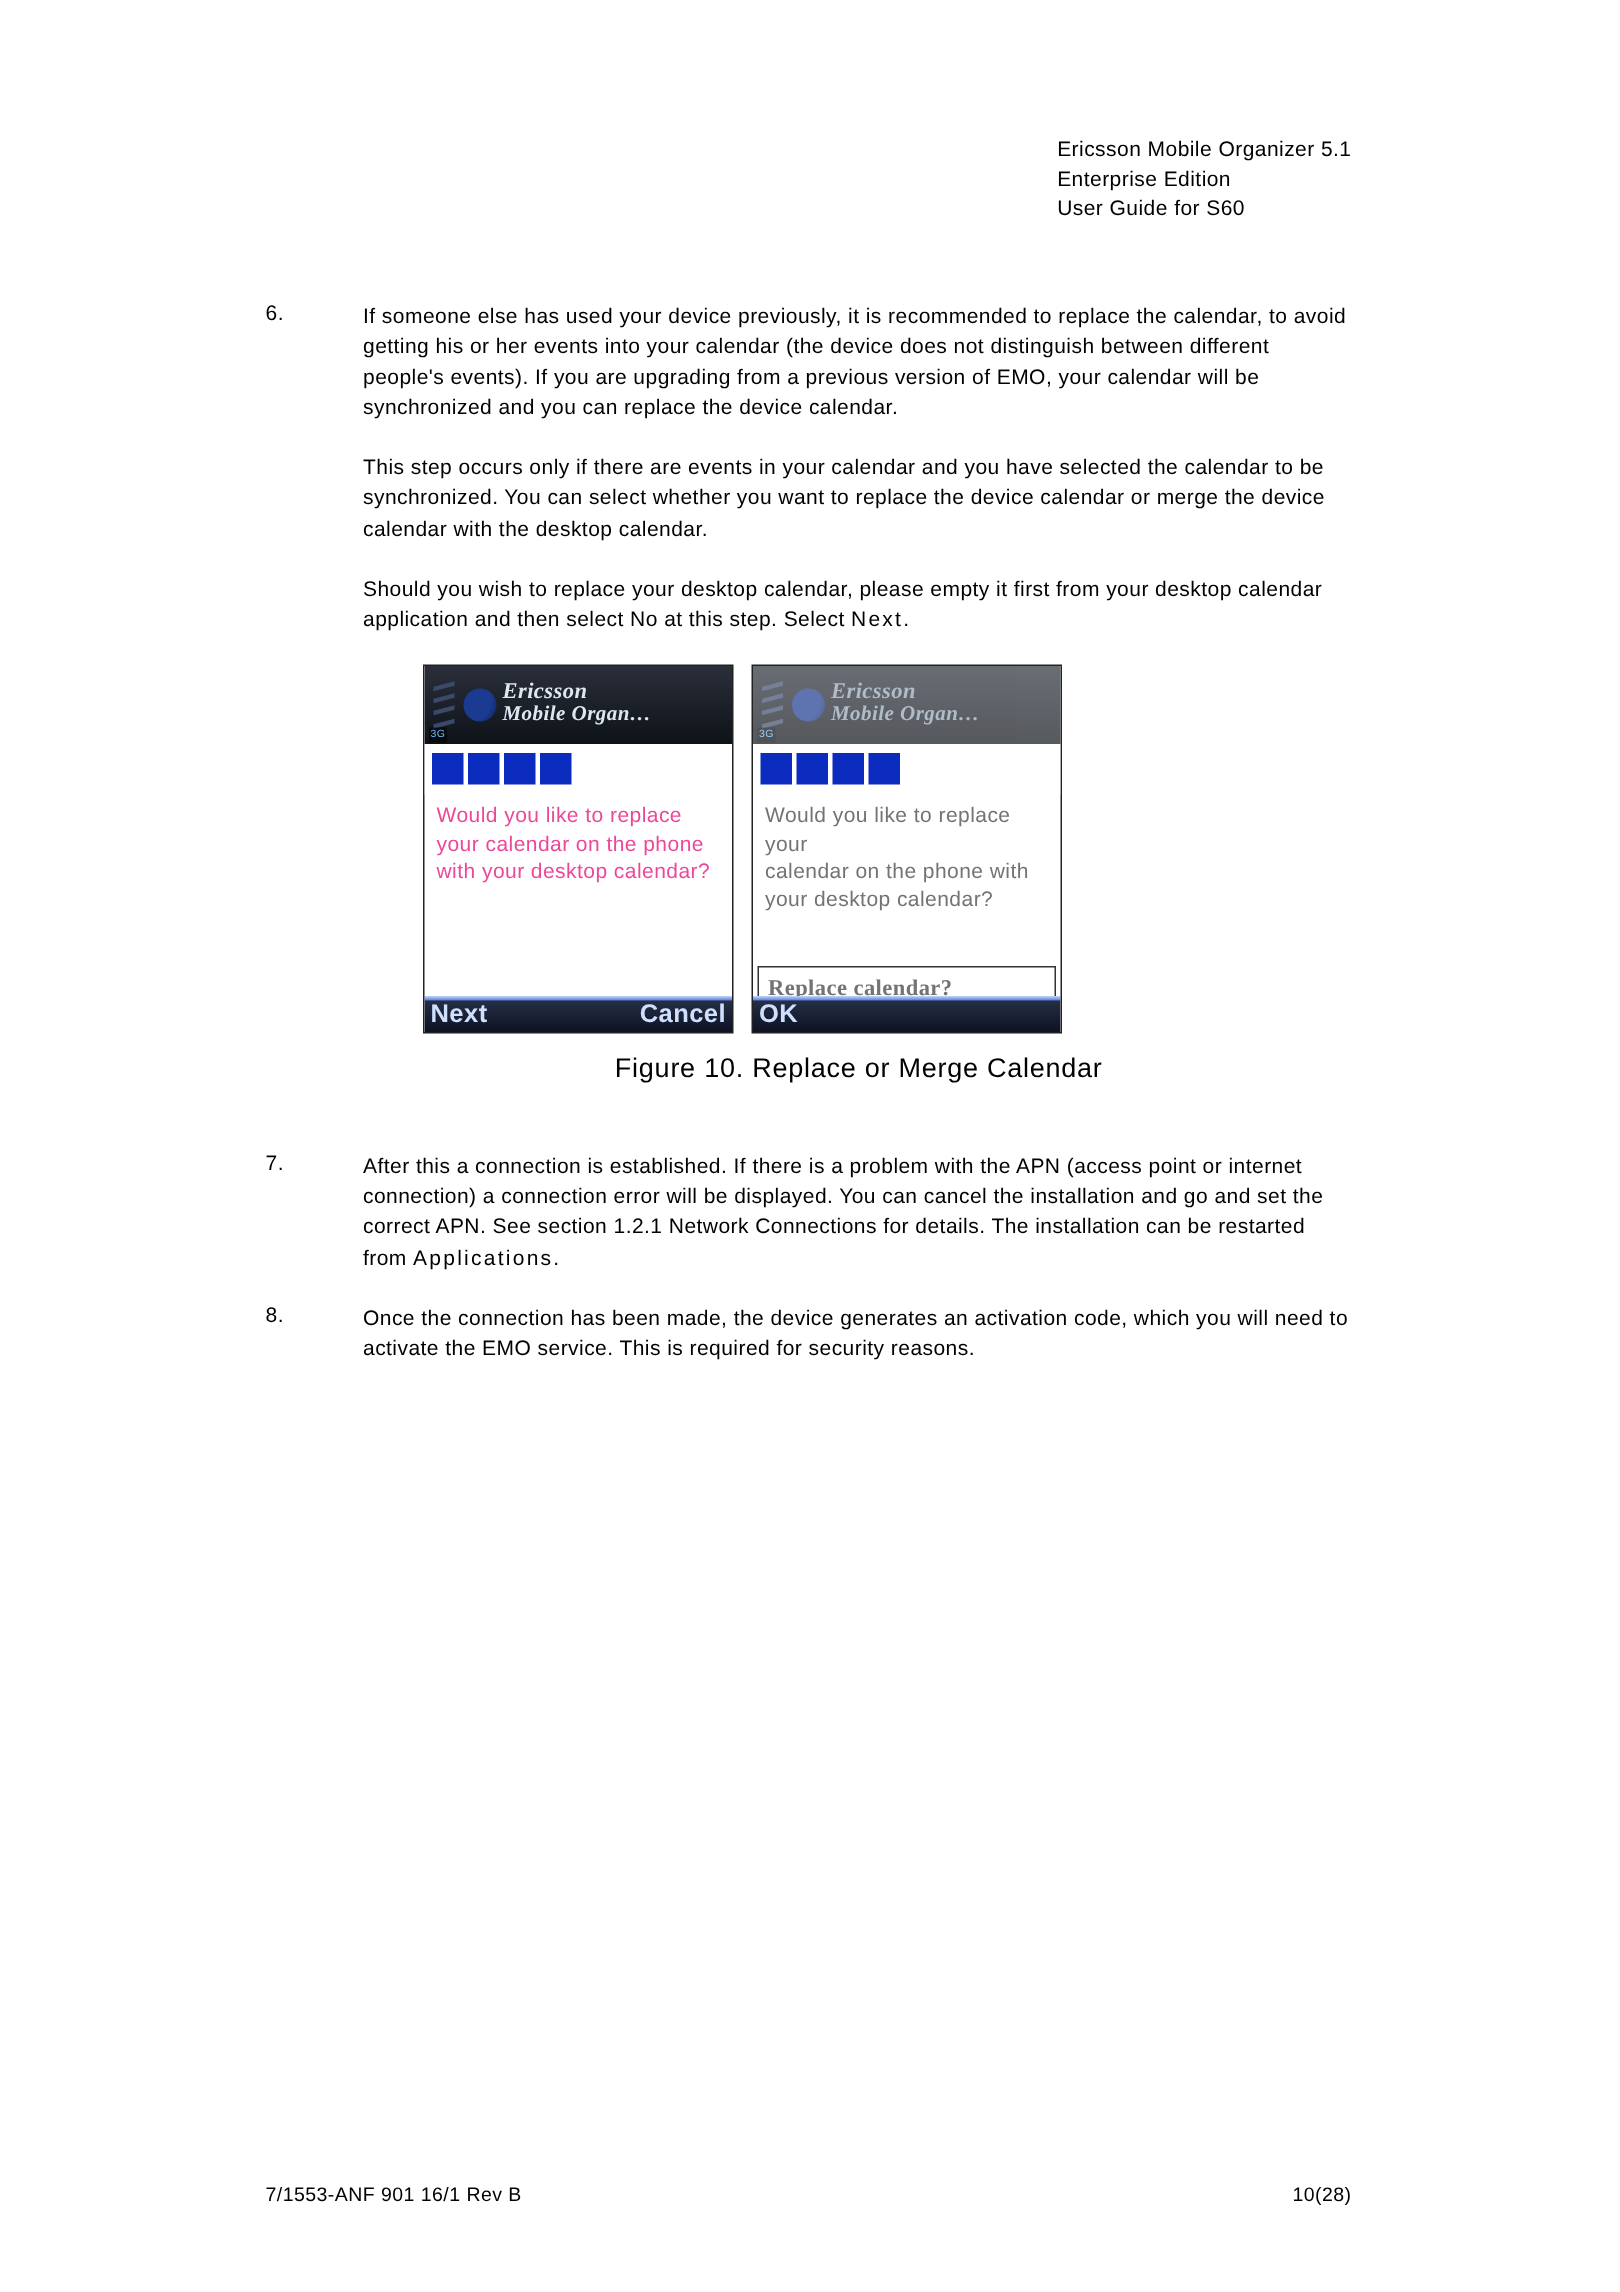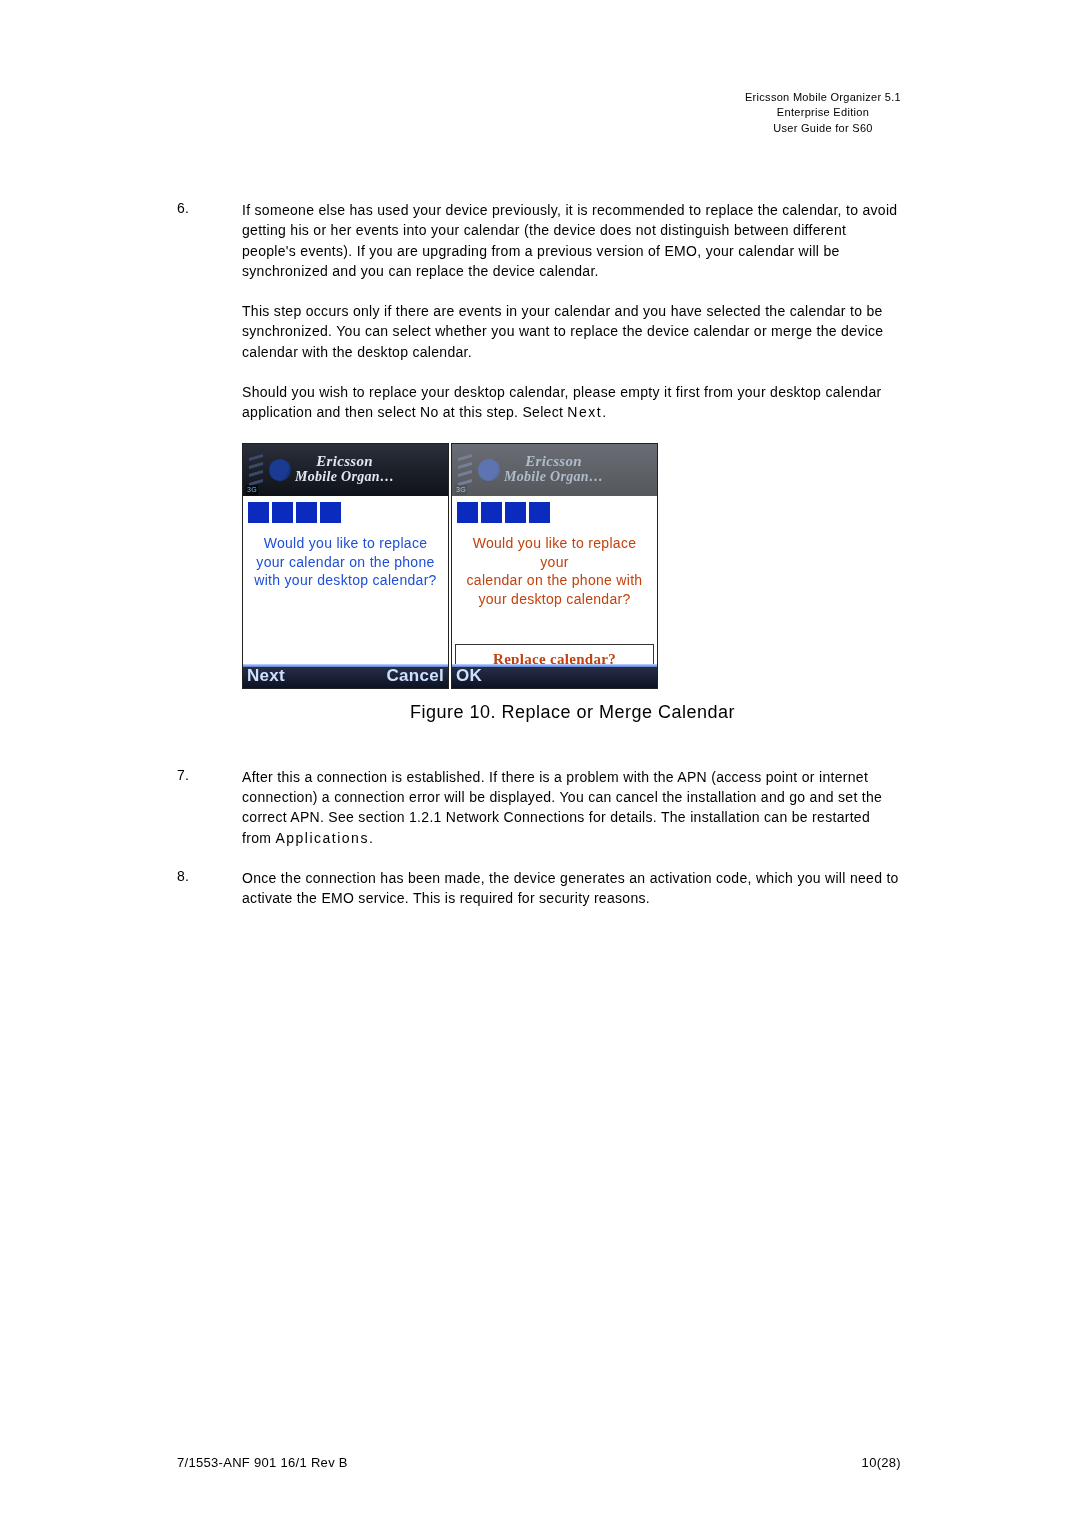--- a/index.html
+++ b/index.html
@@ -11,22 +11,22 @@
     padding: 0;
     width: 1080px;
     height: 1528px;
     position: relative;
     letter-spacing: 0.3px;
   }
   .header {
     position: absolute;
     top: 90px;
     right: 179px;
-    text-align: center;
-    font-size: 11px;
+    text-align: left;
+    font-size: 14px;
     line-height: 1.4;
   }
   .content {
     position: absolute;
     top: 200px;
     left: 177px;
     width: 726px;
   }
   .list-item {
     display: flex;
@@ -39,24 +39,24 @@
   .body-col {
     flex: 1;
     line-height: 1.45;
   }
   .para {
     margin-bottom: 20px;
   }
 
   
   .phones-row {
+    margin-left: 40px;
     margin-top: 5px;
     display: flex;
-    gap: 2px;
-    text-align: center;
+    gap: 12px;
   }
   .phone {
     width: 205px;
     height: 244px;
     border: 1px solid #222;
     background: #fff;
     position: relative;
     display: flex;
     flex-direction: column;
     overflow: hidden;
@@ -138,27 +138,27 @@
   .band .sq {
     width: 21px;
     height: 21px;
     background: #0a2bbd;
   }
 
   .phone-body {
     flex: 1;
     padding: 4px 8px;
     font-family: Verdana, sans-serif;
-    color: #1d4ed8;
+    color: #ec4899;
     font-size: 14px;
     line-height: 1.35;
     position: relative;
   }
   .faded-body {
-    color: #c2410c;
+    color: #737373;
   }
   .popup {
     position: absolute;
     left: 3px;
     right: 3px;
     top: 114px;
     border: 1px solid #333;
     background: #fff;
   }
   .popup-title {

